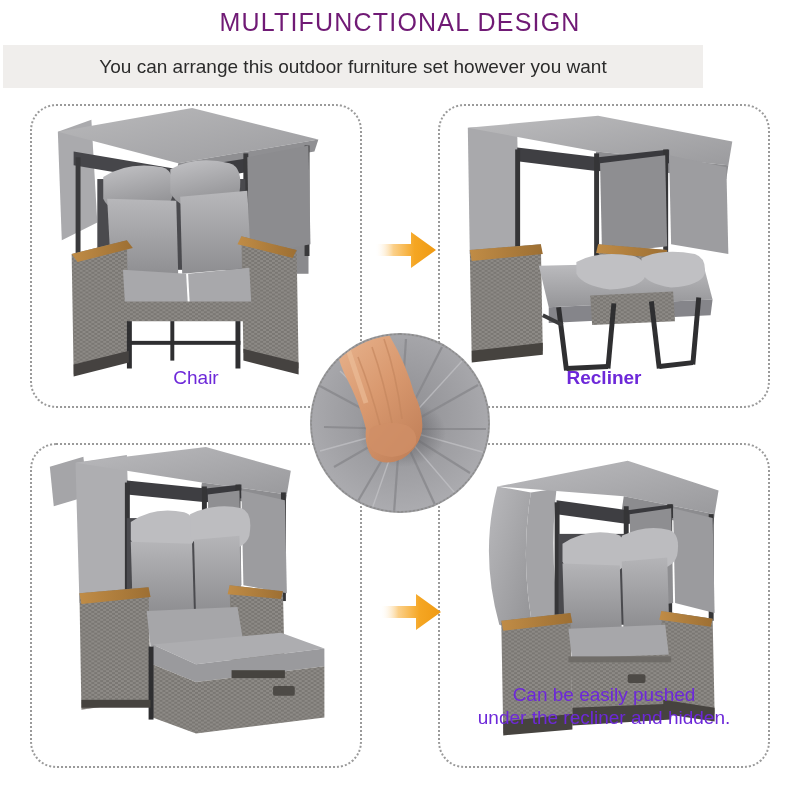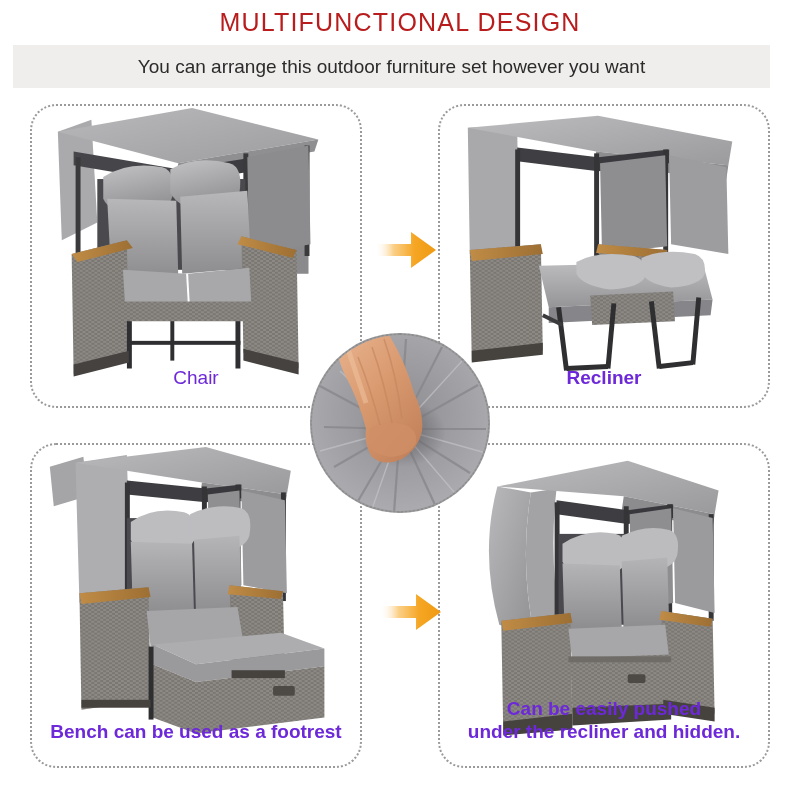--- a/index.html
+++ b/index.html
@@ -12,26 +12,26 @@
   }
   #stage{position:relative;width:800px;height:800px;overflow:hidden;background:#fff;}
 
   
   .title-band{
     position:absolute;left:0;top:0;width:800px;height:45px;
     background:#ffffff;
     display:flex;align-items:center;justify-content:center;
   }
   .title-text{
-    font-size:25px;font-weight:400;color:#b91c1c;
+    font-size:25px;font-weight:400;color:#701a75;
     letter-spacing:1.2px;white-space:nowrap;
     font-family:"Liberation Sans","DejaVu Sans",sans-serif;
   }
   .subtitle-band{
-    position:absolute;left:13px;top:45px;width:757px;height:43px;
+    position:absolute;left:3px;top:45px;width:700px;height:43px;
     background:#f0eeec;
     display:flex;align-items:center;justify-content:center;
   }
   .subtitle-text{
     font-size:19px;font-weight:400;color:#2b2b2b;white-space:nowrap;
   }
 
   
   .panel{
     position:absolute;
@@ -47,21 +47,21 @@
 
   .panel-caption{
     position:absolute;left:0;right:0;
     text-align:center;
     font-size:19px;color:#6d28d9;line-height:1.25;
     white-space:pre-line;
   }
   #panel-chair .panel-caption,
   #panel-recliner .panel-caption{bottom:16px;}
   #panel-bench .panel-caption,
-  #panel-hidden .panel-caption{bottom:22px;font-weight:bold;}
+  #panel-hidden .panel-caption{bottom:36px;}
 
   .art{position:absolute;left:0;top:0;width:100%;height:100%;overflow:hidden;border-radius:26px;}
   .art svg{position:absolute;left:0;top:0;width:100%;height:100%;}
 
   
   .arrow{position:absolute;}
   #arrow-1{left:375px;top:226px;width:62px;height:48px;}
   #arrow-2{left:380px;top:588px;width:62px;height:48px;}
 
   
@@ -293,21 +293,20 @@
         <path d="M122 222 L166 240 L166 292 L122 276 Z" fill="url(#wick3)"></path>
         <path d="M166 240 L296 224 L296 276 L166 292 Z" fill="url(#wick3)"></path>
 
         <rect x="244" y="244" width="22" height="10" rx="2" fill="#4d4a46"></rect>
 
         <rect x="118" y="204" width="5" height="74" fill="#2f2f31"></rect>
         <rect x="50" y="258" width="70" height="8" fill="#46433f"></rect>
         <rect x="202" y="228" width="54" height="8" fill="#46433f"></rect>
       </svg>
     </div>
-    <div class="panel-caption">Bench can be used as a footrest</div>
   </div>
 
   <div class="panel" id="panel-hidden">
     <div class="art">
       <svg viewBox="0 0 332 325" preserveAspectRatio="xMidYMid meet">
         <defs>
           <linearGradient id="c4canopy" x1="0" y1="0" x2="1" y2="1">
             <stop offset="0" stop-color="#bbbbbe"></stop>
               <stop offset="1" stop-color="#9a9a9d"></stop>
           </linearGradient>

